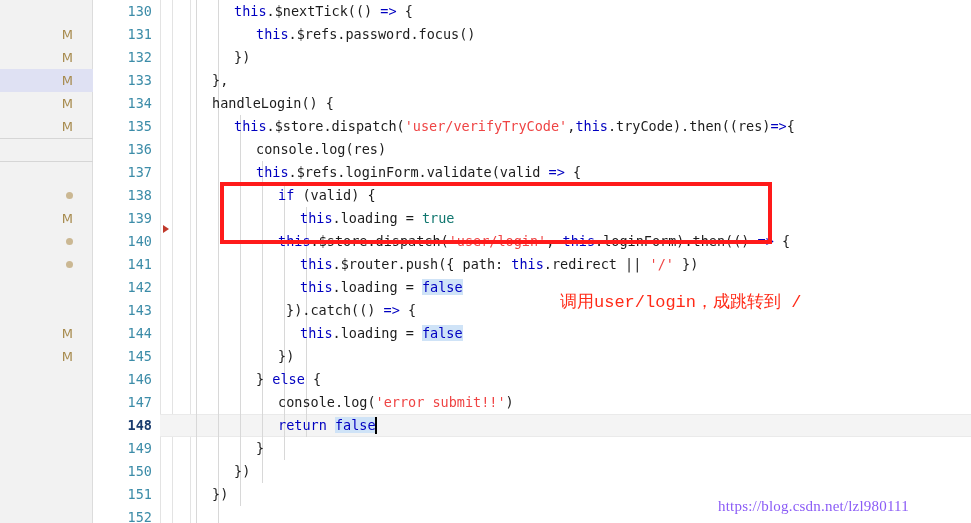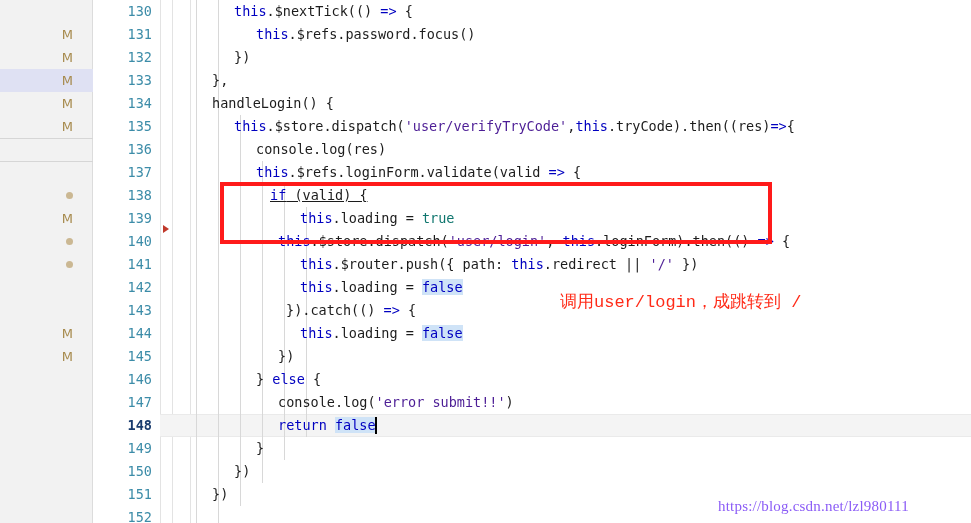--- a/index.html
+++ b/index.html
@@ -119,21 +119,21 @@
 
   
   .indent-guide {
     position: absolute;
     width: 1px;
     background: #d8d8d8;
   }
 
   
   .tok-kw      { color: #0000c0; }            
-  .tok-str     { color: #4c1d95; }
+  .tok-str     { color: #ef4444; }
   .tok-plain   { color: #1c1c1c; }
   .tok-bool    { color: #0000c0; background: #cfe3f7; } 
   .tok-bool-plain { color: #0f766e; }
   .tok-arrow   { color: #0000c0; }
 
   
   .red-box {
     position: absolute;
     border: 4px solid #ff1a1a;
     background: transparent;
@@ -271,21 +271,21 @@
 
   <div class="code-area" id="code-area">
       <div class="code-line" style="top: 0px; left: 44px;"><span class="tok-kw">this</span><span class="tok-plain">.$nextTick((</span><span class="tok-plain">) </span><span class="tok-arrow">=&gt;</span><span class="tok-plain"> {</span></div>
       <div class="code-line" style="top: 23px; left: 66px;"><span class="tok-kw">this</span><span class="tok-plain">.$refs.password.focus()</span></div>
       <div class="code-line" style="top: 46px; left: 44px;"><span class="tok-plain">})</span></div>
       <div class="code-line" style="top: 69px; left: 22px;"><span class="tok-plain">},</span></div>
       <div class="code-line" style="top: 92px; left: 22px;"><span class="tok-plain">handleLogin() {</span></div>
       <div class="code-line" style="top: 115px; left: 44px;"><span class="tok-kw">this</span><span class="tok-plain">.$store.dispatch(</span><span class="tok-str">'user/verifyTryCode'</span><span class="tok-plain">,</span><span class="tok-kw">this</span><span class="tok-plain">.tryCode).then((res)</span><span class="tok-arrow">=&gt;</span><span class="tok-plain">{</span></div>
       <div class="code-line" style="top: 138px; left: 66px;"><span class="tok-plain">console.log(res)</span></div>
       <div class="code-line" style="top: 161px; left: 66px;"><span class="tok-kw">this</span><span class="tok-plain">.$refs.loginForm.validate(valid </span><span class="tok-arrow">=&gt;</span><span class="tok-plain"> {</span></div>
-      <div class="code-line" style="top: 184px; left: 80px; text-decoration: underline;"><span class="tok-kw">if</span><span class="tok-plain"> (valid) {</span></div>
+      <div class="code-line" style="top: 184px; left: 88px;"><span class="tok-kw">if</span><span class="tok-plain"> (valid) {</span></div>
       <div class="code-line" style="top: 207px; left: 110px;"><span class="tok-kw">this</span><span class="tok-plain">.loading = </span><span class="tok-bool-plain">true</span></div>
       <div class="code-line" style="top: 230px; left: 88px;"><span class="tok-kw">this</span><span class="tok-plain">.$store.dispatch(</span><span class="tok-str">'user/login'</span><span class="tok-plain">, </span><span class="tok-kw">this</span><span class="tok-plain">.loginForm).then(() </span><span class="tok-arrow">=&gt;</span><span class="tok-plain"> {</span></div>
       <div class="code-line" style="top: 253px; left: 110px;"><span class="tok-kw">this</span><span class="tok-plain">.$router.push({ path: </span><span class="tok-kw">this</span><span class="tok-plain">.redirect || </span><span class="tok-str">'/'</span><span class="tok-plain"> })</span></div>
       <div class="code-line" style="top: 276px; left: 110px;"><span class="tok-kw">this</span><span class="tok-plain">.loading = </span><span class="tok-bool">false</span></div>
       <div class="code-line" style="top: 299px; left: 88px; margin-left: 8px;"><span class="tok-plain">}).catch(() </span><span class="tok-arrow">=&gt;</span><span class="tok-plain"> {</span></div>
       <div class="code-line" style="top: 322px; left: 110px;"><span class="tok-kw">this</span><span class="tok-plain">.loading = </span><span class="tok-bool">false</span></div>
       <div class="code-line" style="top: 345px; left: 88px;"><span class="tok-plain">})</span></div>
       <div class="code-line" style="top: 368px; left: 66px;"><span class="tok-plain">} </span><span class="tok-kw">else</span><span class="tok-plain"> {</span></div>
       <div class="code-line" style="top: 391px; left: 88px;"><span class="tok-plain">console.log(</span><span class="tok-str">'error submit!!'</span><span class="tok-plain">)</span></div>
       <div class="code-line" style="top: 414px; left: 88px;"><span class="tok-kw">return</span><span class="tok-plain"> </span><span class="tok-bool">false</span></div>

